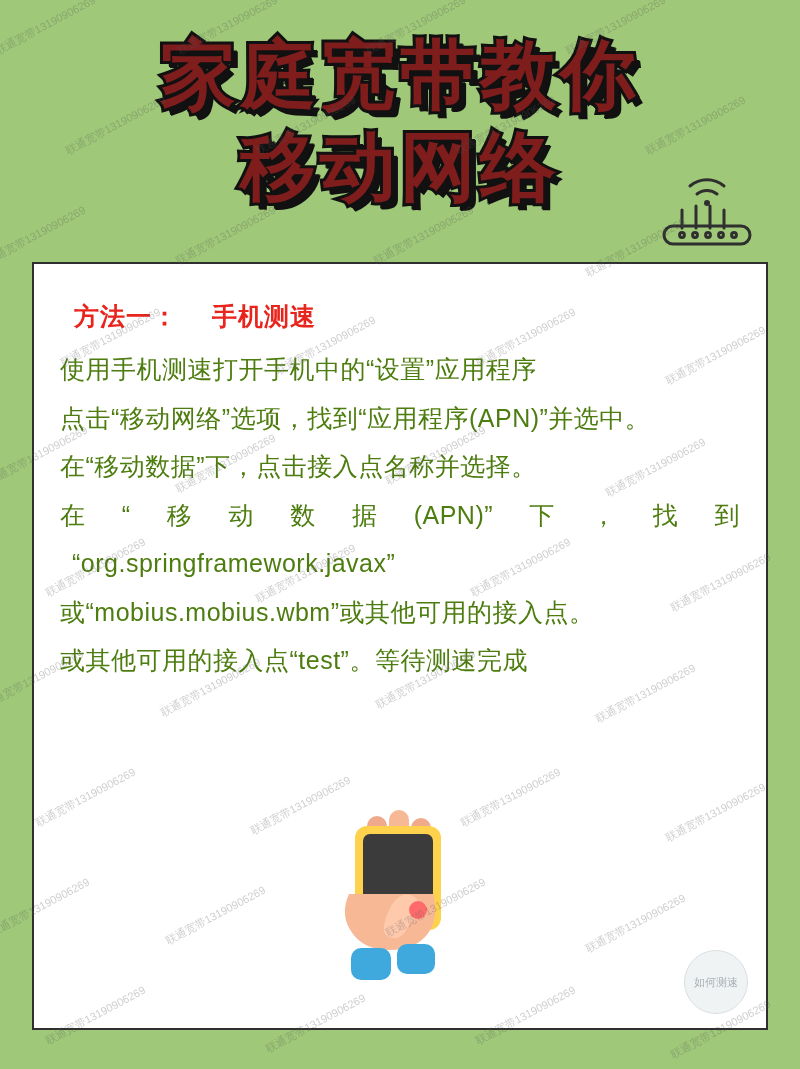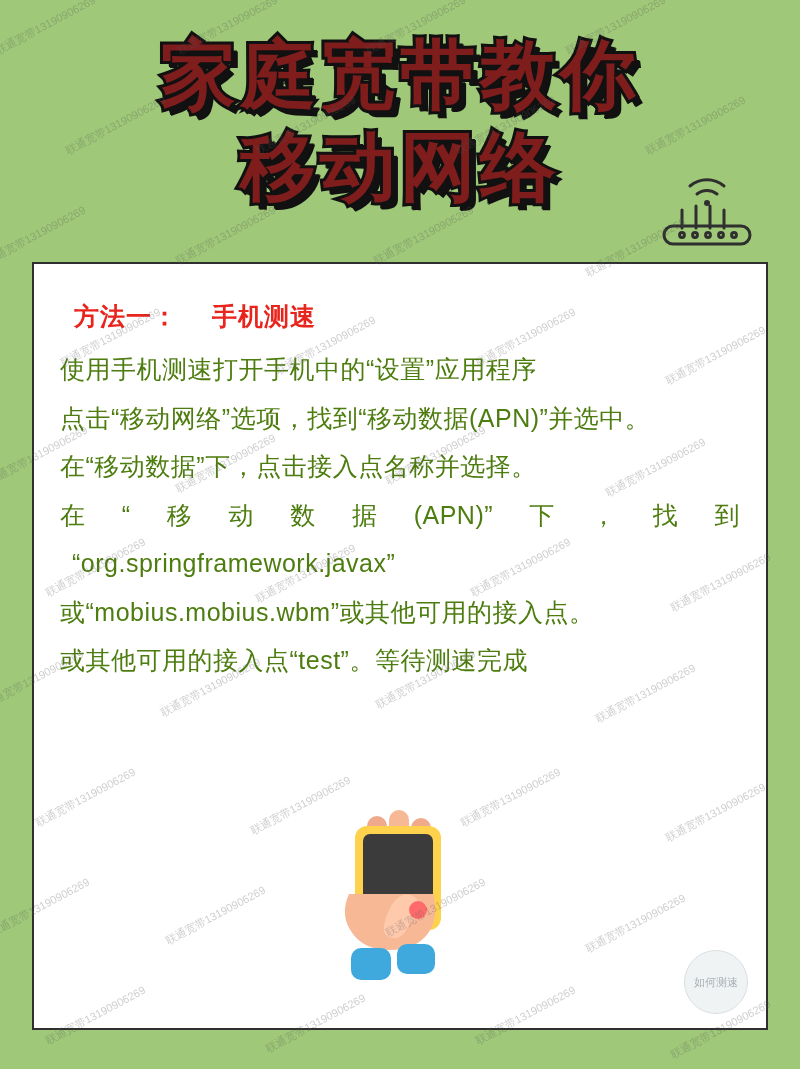--- a/index.html
+++ b/index.html
@@ -210,21 +210,21 @@
 <div class="card">
 
   <div class="method-heading">
     <span>方法一：</span>
     <span class="gap"></span>
     <span>手机测速</span>
   </div>
 
   <div class="body-text">
     <p>使用手机测速打开手机中的“设置”应用程序</p>
-    <p>点击“移动网络”选项，找到“移动数据(APN)”并选中。</p>
+    <p>点击“移动网络”选项，找到“应用程序(APN)”并选中。</p>
     <p>在“移动数据”下，点击接入点名称并选择。</p>
     <p class="justify">在“移动数据(APN)”下，找到</p>
     <p class="indent">“org.springframework.javax”</p>
     <p>或“mobius.mobius.wbm”或其他可用的接入点。</p>
     <p>或其他可用的接入点“test”。等待测速完成</p>
   </div>
 
   <svg class="illustration" viewBox="0 0 190 190">
 
     <g>

